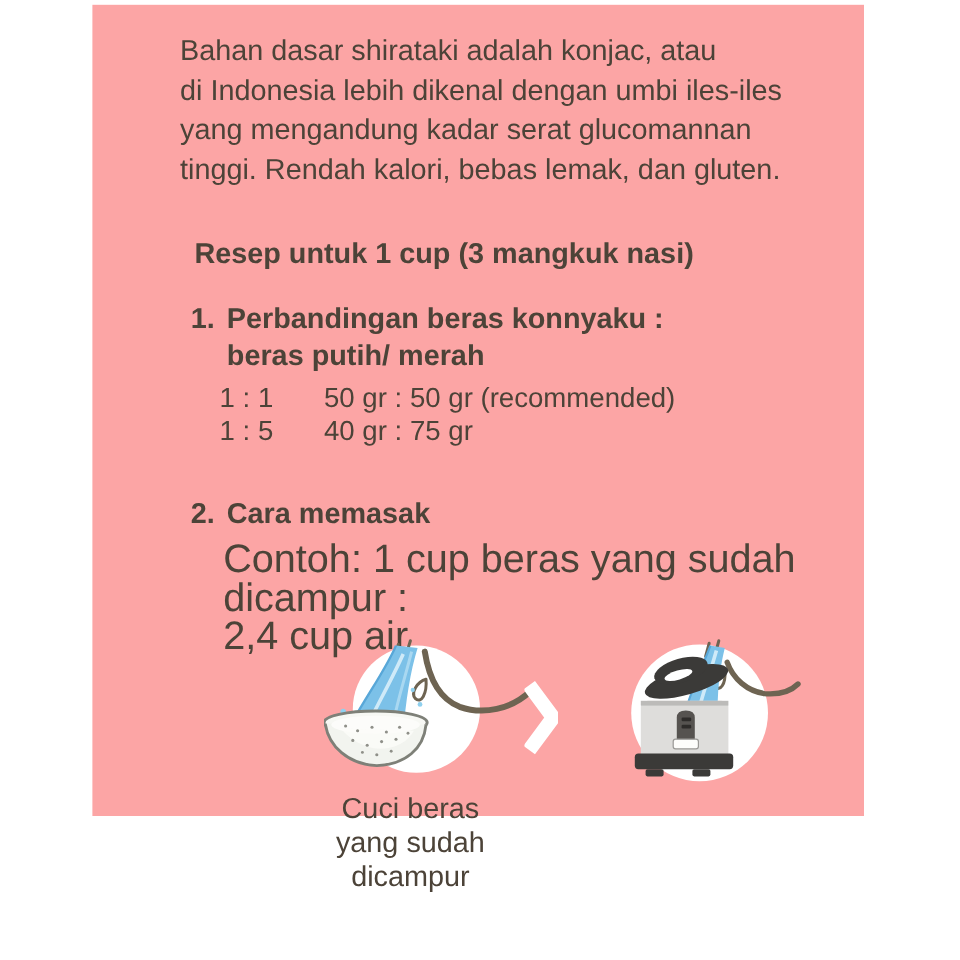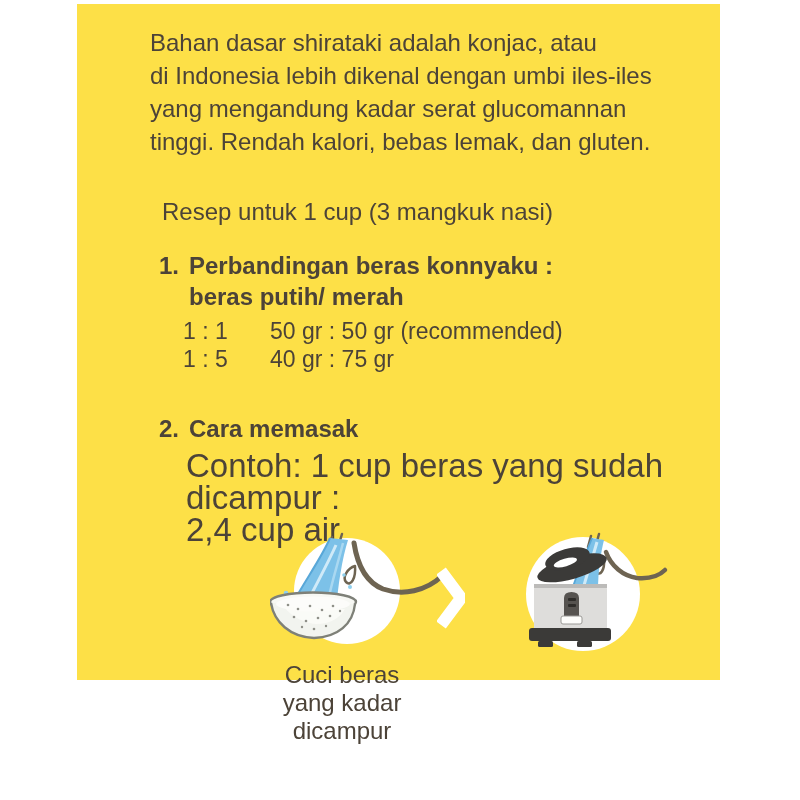--- a/index.html
+++ b/index.html
@@ -1,23 +1,23 @@
 <!DOCTYPE html>
 <html><head>
 <meta charset="utf-8">
 <style>
   * { margin:0; padding:0; box-sizing:border-box; }
   html,body { width:800px; height:800px; background:#ffffff; overflow:hidden;
               font-family:"Liberation Sans", sans-serif; }
   .stage { position:relative; width:800px; height:800px; background:#ffffff; }
   .panel { position:absolute; left:77px; top:4px; width:643px; height:676px;
-           background:#fde047; }
+           background:#fca5a5; }
   .txt { position:absolute; color:#4c4338; }
   .intro { left:73px; top:22px; font-size:24px; line-height:33px; }
-  .recipe-title { left:85px; top:194px; font-size:24px; font-weight:normal; }
+  .recipe-title { left:85px; top:194px; font-size:24px; font-weight:bold; }
   .step { display:flex; font-size:24px; font-weight:bold; line-height:31px; }
   .step .num { width:30px; flex:0 0 30px; }
   .step1 { left:82px; top:246px; }
   .step2 { left:82px; top:409px; }
   .ratio-table { left:106px; top:313px; font-size:23px; }
   .ratio-row { display:flex; height:28.5px; align-items:center; }
   .ratio-row .rcol { width:87px; flex:0 0 87px; }
   .example { left:109px; top:446px; font-size:33px; line-height:32px; }
   .icon-wrap { position:absolute; }
   .wash-icon { left:193px; top:525px; width:180px; height:120px; }
@@ -143,19 +143,19 @@
         <rect x="48" y="84" width="21" height="8" rx="2" fill="#fdfdfb" stroke="#9a9996" stroke-width="1"></rect>
 
         <rect x="16" y="96" width="82" height="13" rx="3" fill="#3b3a38"></rect>
         <rect x="25" y="109" width="15" height="6" rx="1.5" fill="#3b3a38"></rect>
         <rect x="64" y="109" width="15" height="6" rx="1.5" fill="#3b3a38"></rect>
       </svg>
     </div>
 
     <div class="caption cap-left">
       <div>Cuci beras</div>
-      <div>yang kadar</div>
+      <div>yang sudah</div>
       <div>dicampur</div>
     </div>
 
 
   </div>
 </div>
 
 </body></html>

